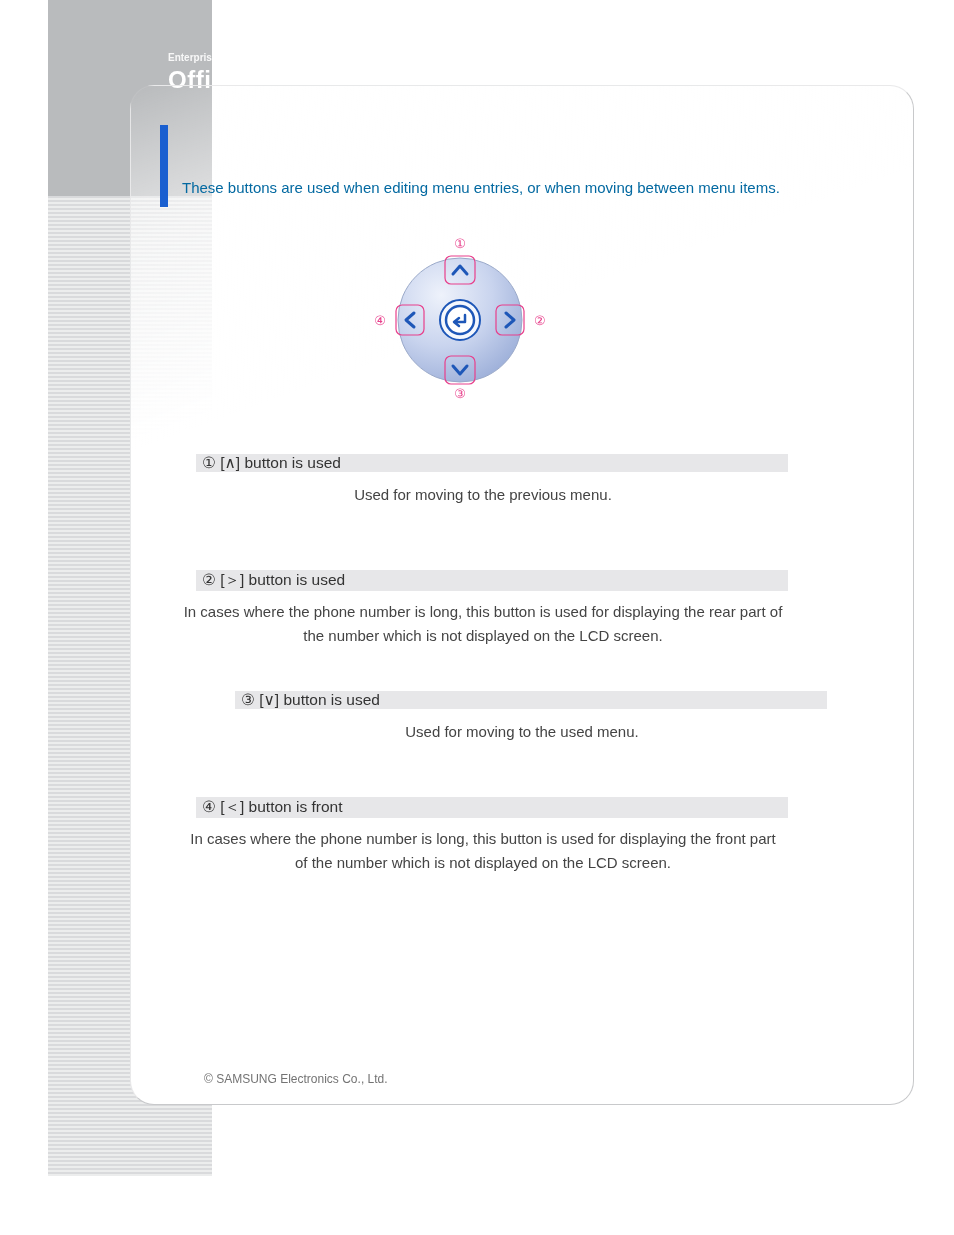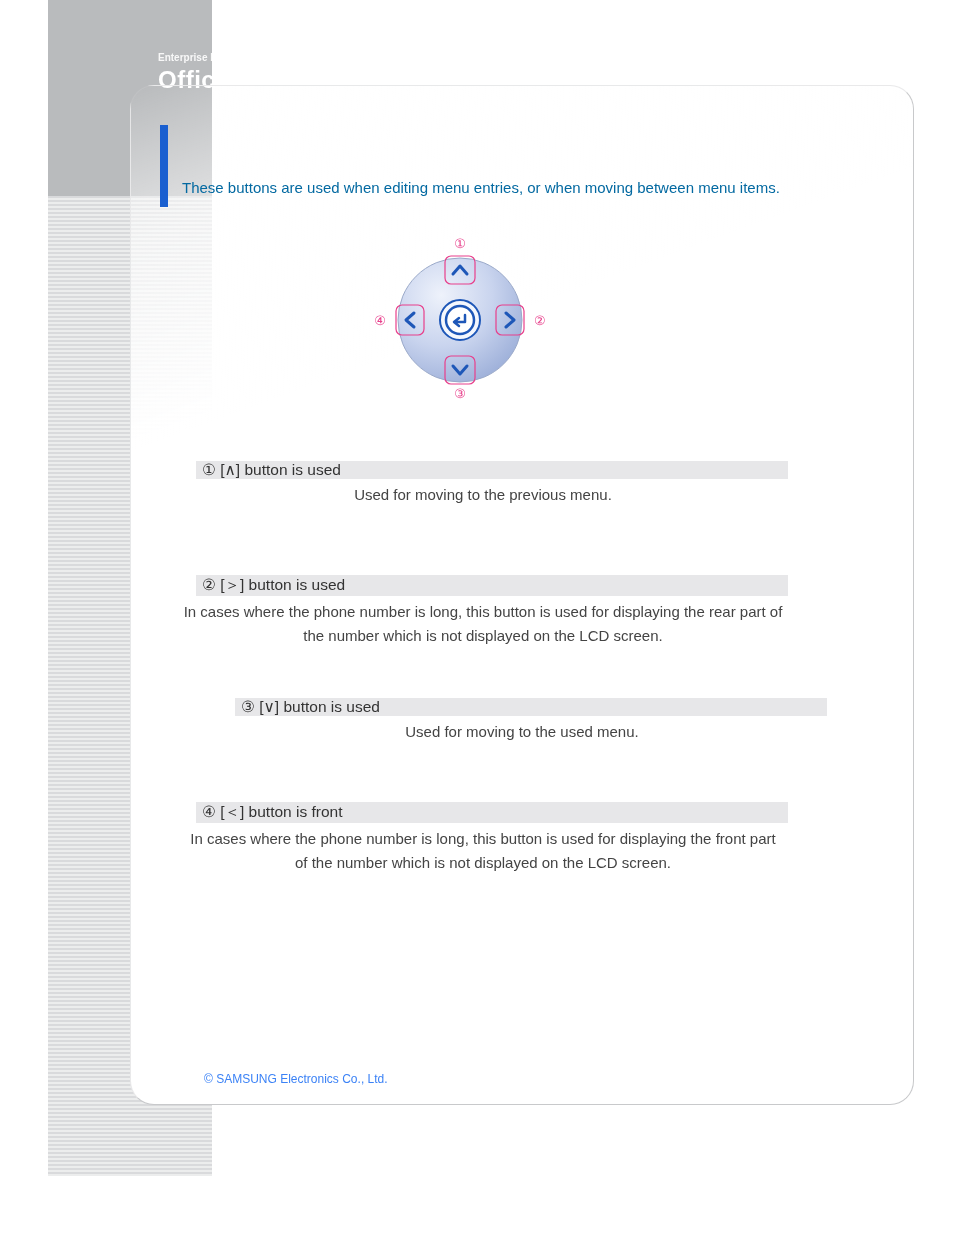--- a/index.html
+++ b/index.html
@@ -23,21 +23,21 @@
     left: 48px; top: 196px;
     width: 164px; height: 980px;
     background: repeating-linear-gradient(
       to bottom,
       #d9dadc 0px, #d9dadc 2px,
       #eceded 2px, #eceded 4px
     );
   }
   .brand {
     position: absolute;
-    left: 158px; top: 52px;
+    left: 168px; top: 52px;
     color: #fff;
     font-size: 11px;
     line-height: 1.2;
   }
   .brand .tag { font-size: 10px; font-weight: 600; opacity: .9; display:block; margin-bottom:2px;}
   .brand .logo { font-size: 24px; letter-spacing: .5px; display:block;}
   .brand .logo .bold { font-weight: 700; }
   .brand .logo .light { font-weight: 300; }
 
   
@@ -77,21 +77,21 @@
   .diagram svg { overflow: visible; }
 
   
   .section {
     position: absolute;
     left: 178px;
     width: 610px;
   }
   .sec-head {
     display: flex;
-    align-items: flex-end;
+    align-items: center;
     height: 32px;
   }
   .sec-bar {
     width: 8px;
     background: #1a5fd0;
     margin-right: 10px;
     flex: 0 0 8px;
   }
   .sec-title {
     flex: 1;
@@ -112,21 +112,21 @@
 
   .s1 { top: 447px; }
   .s2 { top: 554px; margin-top: 10px; }
   .s3 { top: 684px; margin-left: 39px; }
   .s4 { top: 791px; }
 
   .footer {
     position: absolute;
     left: 204px; top: 1072px;
     font-size: 12px;
-    color: #3b82f6;
+    color: #737373;
   }
 </style>
 </head>
 <body>
 
 <div class="sidebar-top"></div>
 <div class="sidebar-stripes"></div>
 
 <div class="brand">
   <span class="tag">Enterprise IP Solutions</span>

